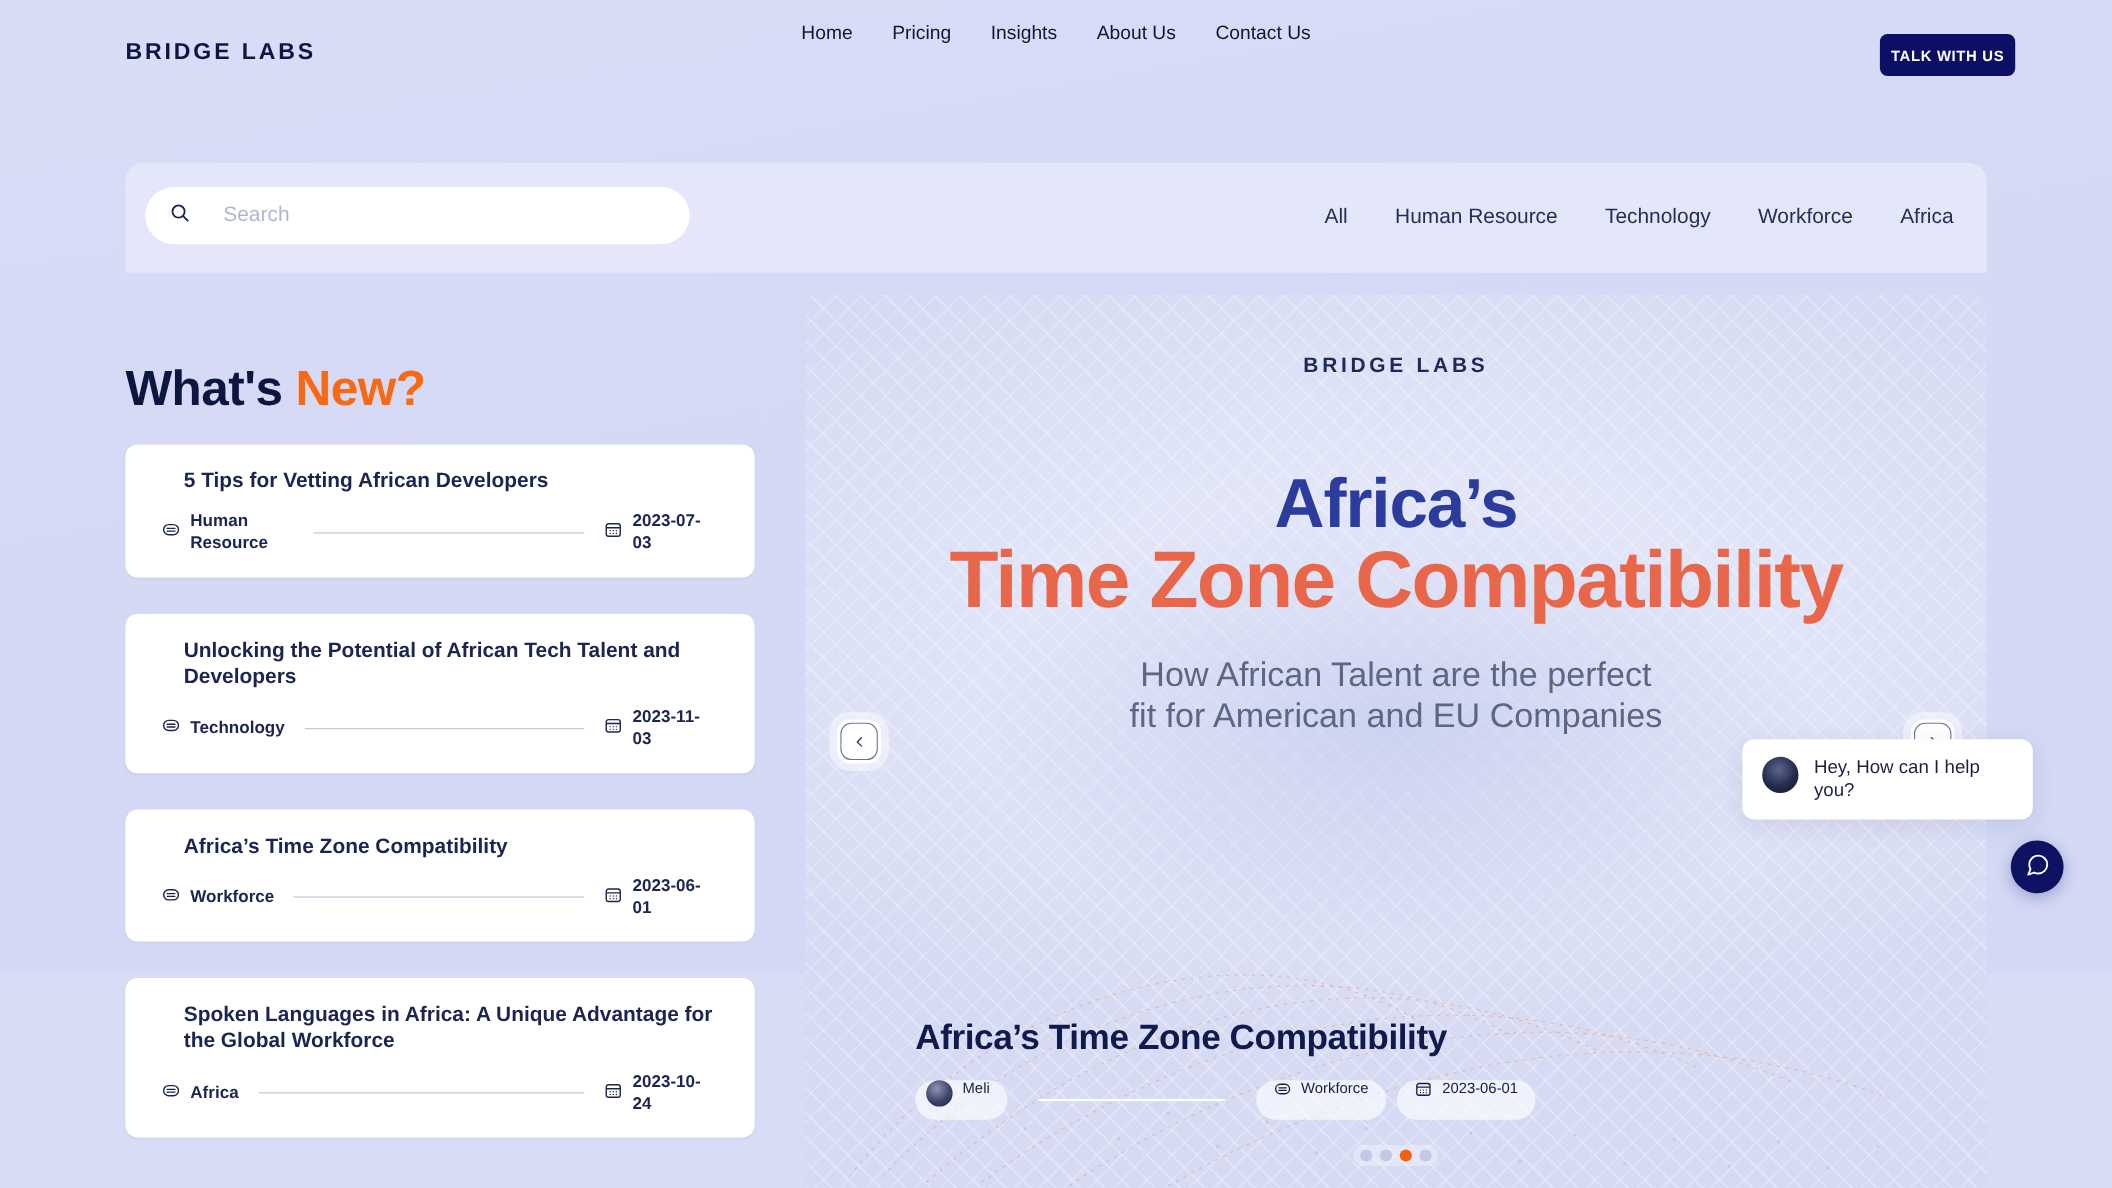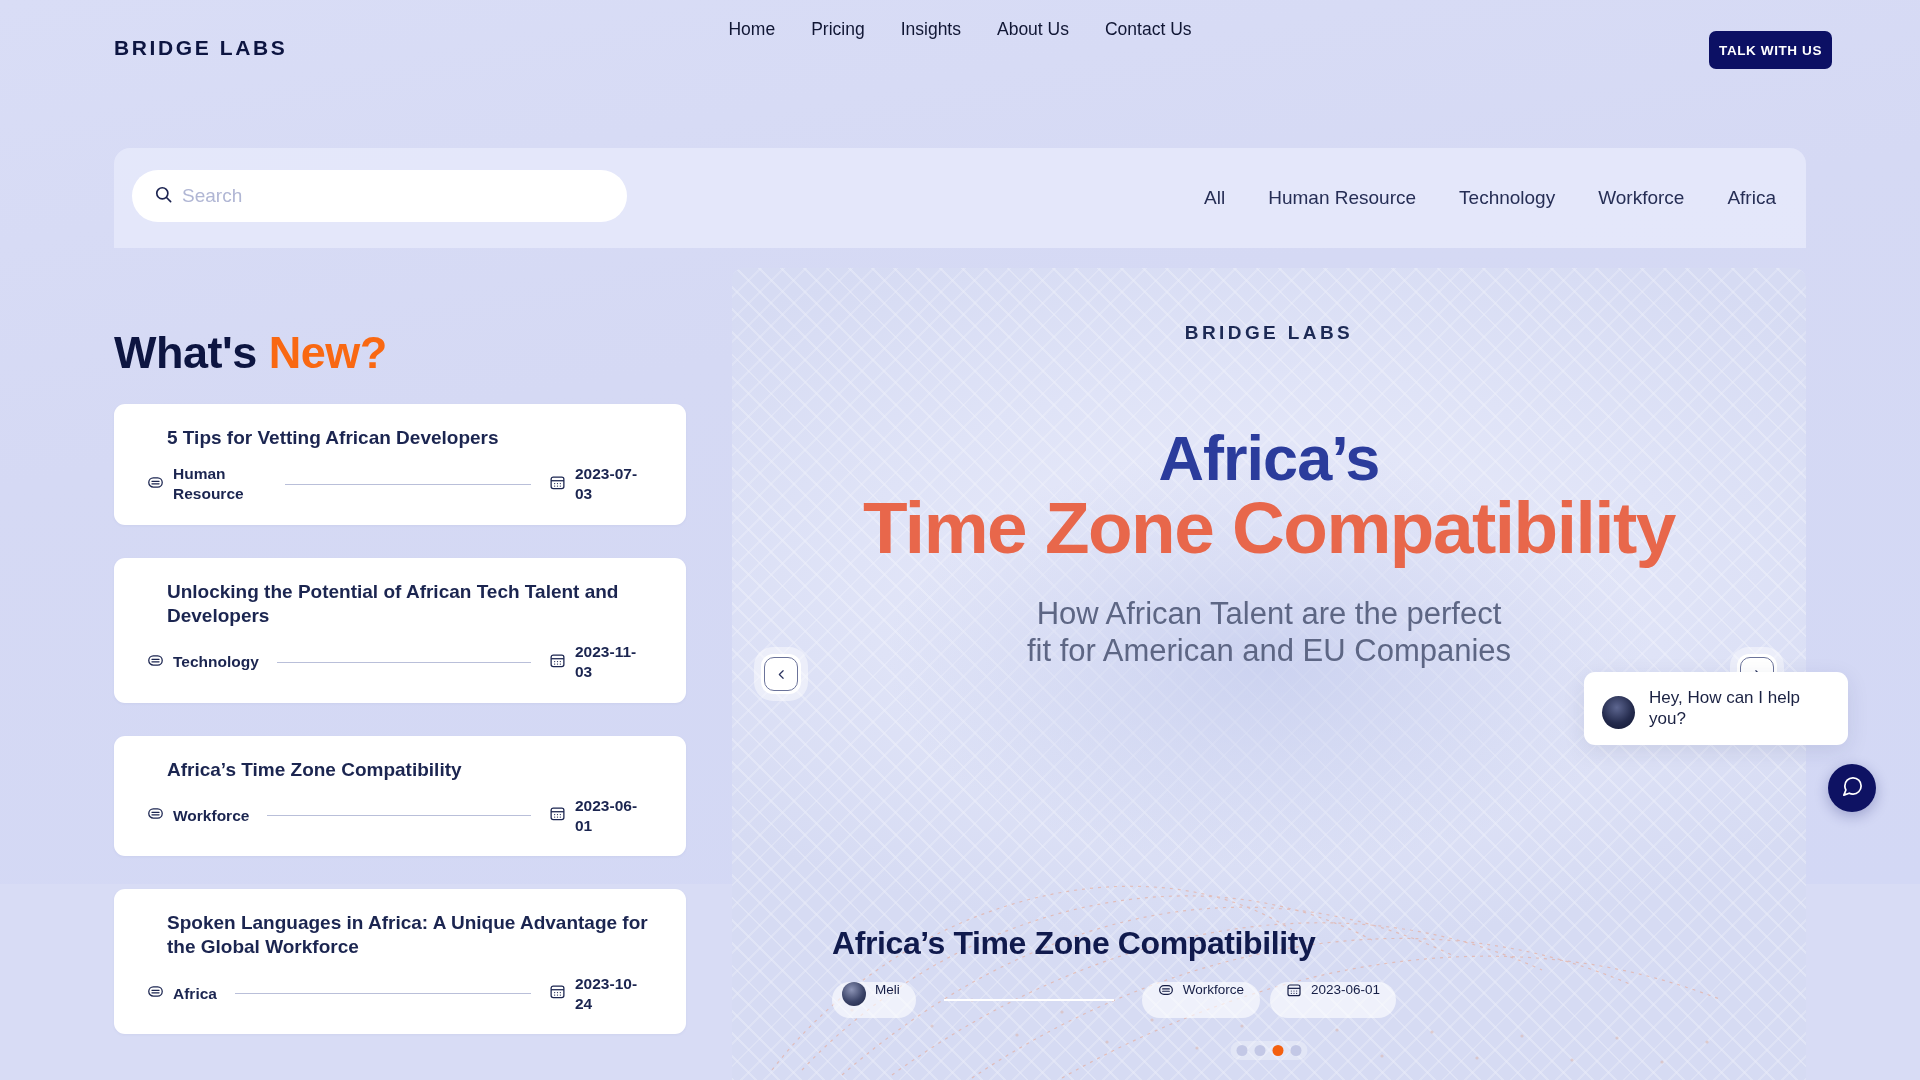--- a/index.html
+++ b/index.html
@@ -47,21 +47,21 @@
     position: absolute; left: 114px; top: 148px;
     width: 1692px; height: 100px;
     background: rgba(234,237,252,0.70);
     border-radius: 16px 16px 0 0;
     display: flex; align-items: center;
   }
   .searchbox {
     position: absolute; left: 18px; top: 22px;
     width: 495px; height: 52px;
     background: #ffffff; border-radius: 26px;
-    display: flex; align-items: center; padding: 0 22px; gap: 9px;
+    display: flex; align-items: center; padding: 0 22px; gap: 30px;
   }
   .searchbox svg { flex: 0 0 auto; }
   .searchbox input {
     border: none; outline: none; background: transparent;
     font-size: 19px; color: #2a3158; width: 100%;
     font-family: "Liberation Sans", sans-serif;
   }
   .searchbox input::placeholder { color: #b0b6d4; }
   .cats {
     position: absolute; right: 30px; top: 0; height: 100px;
@@ -191,21 +191,21 @@
     border-radius: 10px; padding: 4px 6px;
   }
   .dot { width: 11px; height: 11px; border-radius: 50%; background: #c3c8e6; cursor: pointer; }
   .dot.active { background: #f4600f; }
 
   
   .chat-bubble {
     position: absolute; right: 72px; bottom: 139px;
     width: 264px; background: #ffffff;
     border-radius: 11px; padding: 16px 18px;
-    display: flex; align-items: flex-end; gap: 14px;
+    display: flex; align-items: flex-start; gap: 14px;
     box-shadow: 0 6px 22px rgba(30,40,90,0.10);
   }
   .chat-avatar {
     width: 33px; height: 33px; border-radius: 50%; flex: 0 0 auto;
     background: radial-gradient(circle at 45% 35%, #5d6690 0%, #242b4d 55%, #101531 100%);
   }
   .chat-text { font-size: 17px; color: #1a2142; line-height: 1.2; }
   .chat-fab {
     position: absolute; right: 44px; bottom: 72px;
     width: 48px; height: 48px; border-radius: 50%;

